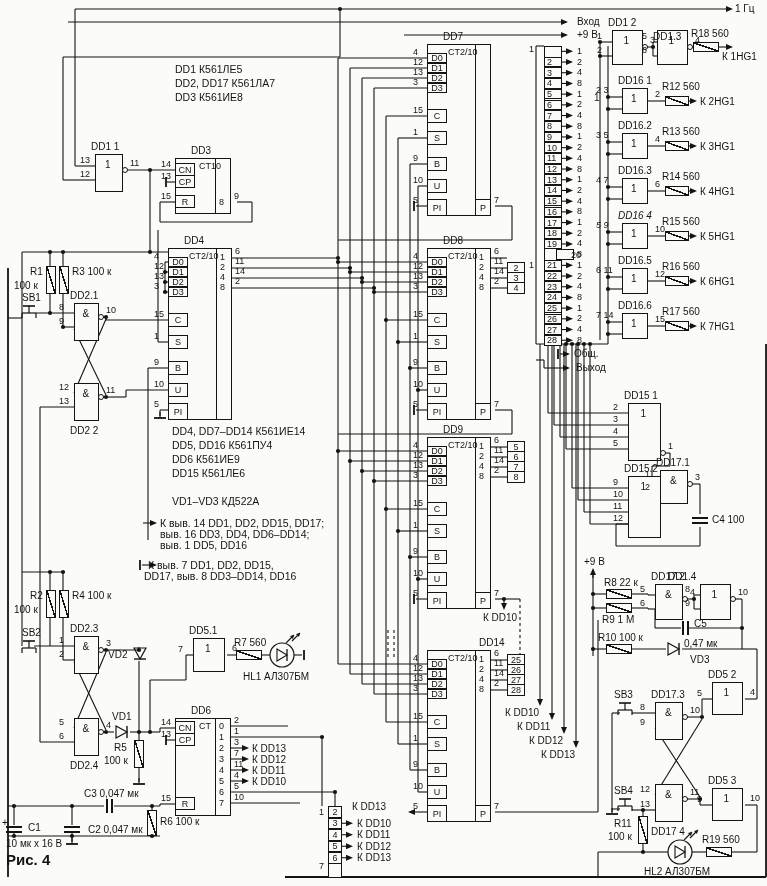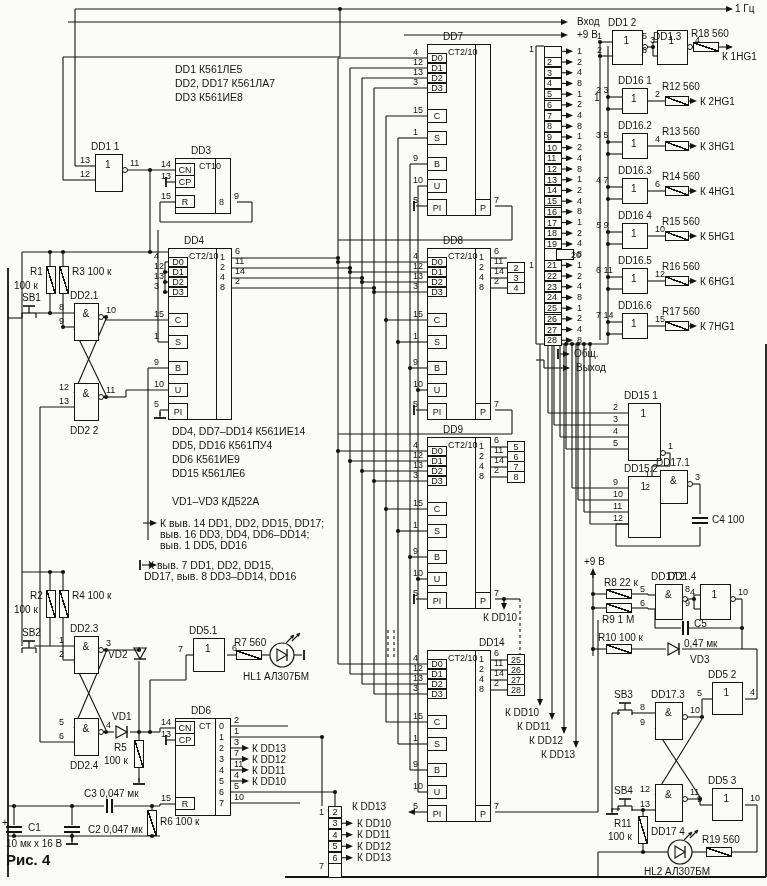--- a/index.html
+++ b/index.html
@@ -831,21 +831,21 @@
     <span class="lbl" style="left: 618px; top: 120px;">DD16.2</span>
     <span class="lbl" style="left: 631px; top: 138px;">1</span>
     <span class="lbl pin" style="left: 596px; top: 130px;">3 5</span>
     <span class="lbl pin" style="left: 655px; top: 134px;">4</span>
     <div class="bx" style="left: 622px; top: 178px; width: 26px; height: 26px;"></div>
     <span class="lbl" style="left: 618px; top: 165px;">DD16.3</span>
     <span class="lbl" style="left: 631px; top: 183px;">1</span>
     <span class="lbl pin" style="left: 596px; top: 175px;">4 7</span>
     <span class="lbl pin" style="left: 655px; top: 179px;">6</span>
     <div class="bx" style="left: 622px; top: 223px; width: 26px; height: 26px;"></div>
-    <span class="lbl" style="left: 618px; top: 210px;">DD16 4</span>
+    <span class="lbl" style="left: 618px; top: 210px; font-style: italic;">DD16 4</span>
     <span class="lbl" style="left: 631px; top: 228px;">1</span>
     <span class="lbl pin" style="left: 596px; top: 220px; font-style: italic;">5 9</span>
     <span class="lbl pin" style="left: 655px; top: 224px;">10</span>
     <div class="bx" style="left: 622px; top: 268px; width: 26px; height: 26px;"></div>
     <span class="lbl" style="left: 618px; top: 255px;">DD16.5</span>
     <span class="lbl" style="left: 631px; top: 273px;">1</span>
     <span class="lbl pin" style="left: 596px; top: 265px;">6 11</span>
     <span class="lbl pin" style="left: 655px; top: 269px;">12</span>
     <div class="bx" style="left: 622px; top: 313px; width: 26px; height: 26px;"></div>
     <span class="lbl" style="left: 618px; top: 300px;">DD16.6</span>

